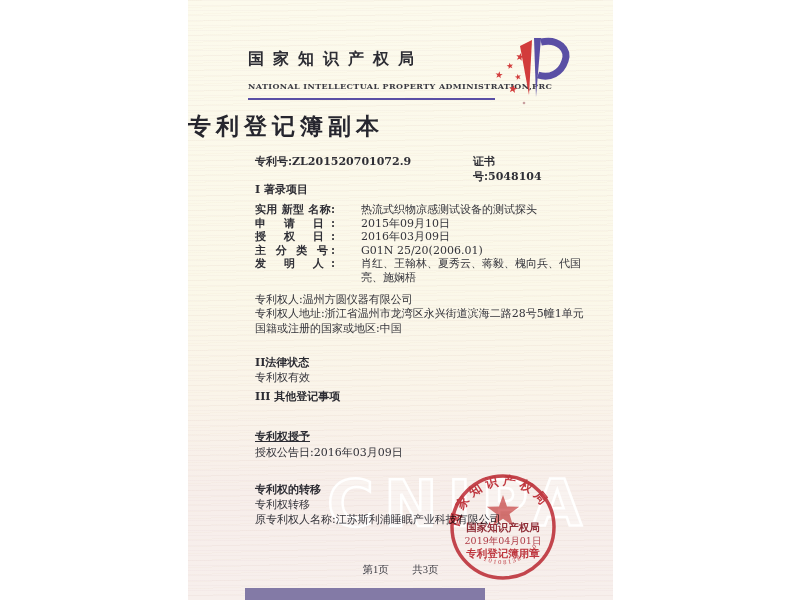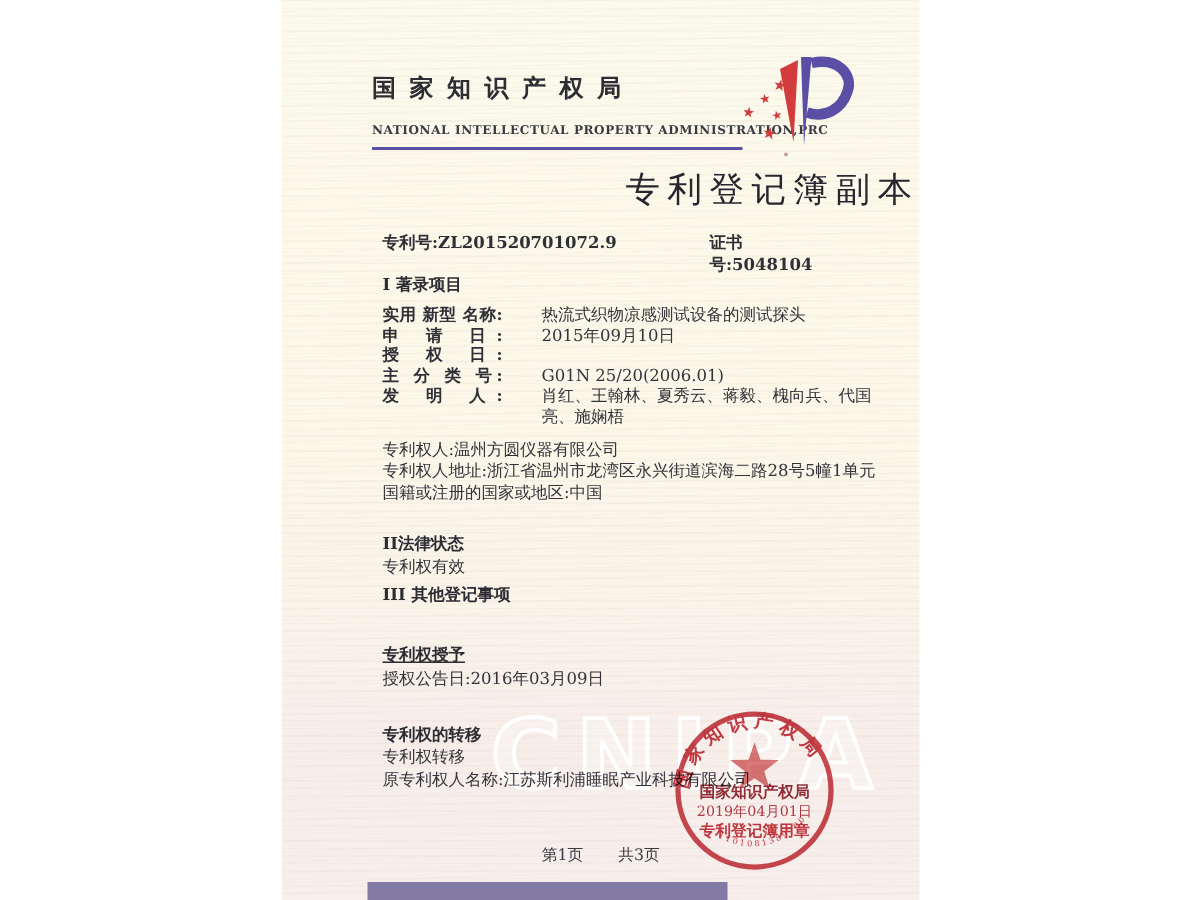--- a/index.html
+++ b/index.html
@@ -29,41 +29,41 @@
     position:absolute;left:60px;top:49px;
     font-size:16px;font-weight:bold;letter-spacing:9px;color:#2d2d34;white-space:nowrap;
   }
   .agency-en{
     position:absolute;left:60px;top:81px;
     font-size:8px;font-weight:bold;letter-spacing:0.4px;color:#3a3a42;white-space:nowrap;
   }
   .header-rule{position:absolute;left:60px;top:98px;width:247px;height:2px;background:#5a4fa5;}
   .logo{position:absolute;left:303px;top:33px;width:82px;height:78px;}
   .doc-title{
-    position:absolute;left:0;top:111px;width:100%;text-align:right;
-    font-size:23px;font-weight:normal;letter-spacing:5px;color:#26262e;white-space:nowrap;
+    position:absolute;left:0;top:111px;width:100%;text-align:left;
+    font-size:23px;font-weight:bold;letter-spacing:5px;color:#26262e;white-space:nowrap;
   }
   .num-row{position:absolute;left:67px;top:154px;width:300px;font-size:11px;font-weight:bold;color:#2f2f36;}
   .num-cert{position:absolute;left:218px;top:0;}
   .sec-head{position:absolute;font-size:11px;font-weight:bold;color:#2c2c33;white-space:nowrap;}
   .fields{position:absolute;left:67px;top:203px;width:340px;font-size:11px;line-height:13.5px;}
   .field{display:flex;gap:22px;}
   .flabel{display:inline-block;width:80px;flex:0 0 80px;text-align:justify;text-align-last:justify;font-weight:bold;color:#2f2f36;}
   .fvalue{display:inline-block;width:248px;margin-left:4px;color:#33333a;}
   .patentee{position:absolute;left:67px;top:293px;font-size:11px;line-height:14.4px;color:#33333a;}
   .line{white-space:nowrap;}
   .status-line{position:absolute;left:67px;top:370px;font-size:11px;color:#33333a;}
   .sub-head{font-weight:bold;color:#2c2c33;}
   .grant-line{position:absolute;left:67px;top:445px;font-size:11px;color:#33333a;}
   .transfer-block{position:absolute;left:67px;top:482px;font-size:11px;line-height:15px;color:#33333a;}
   .page-footer{
     position:absolute;left:0;top:563px;width:100%;text-align:center;
     font-size:10.5px;color:#3a3a42;
   }
-  .page-footer .pg{margin:4px 10px;}
+  .page-footer .pg{margin:4px 10px;font-family:Liberation Serif, serif;}
   .seal{position:absolute;left:258px;top:470px;width:114px;height:114px;mix-blend-mode:multiply;opacity:0.95;}
   .bottom-bar{position:absolute;left:57px;top:588px;width:240px;height:12px;background:#837aa6;}
   .seal text{font-family:"DejaVu Serif","Liberation Serif",serif;}
 </style>
 </head>
 <body>
 
 <div class="stage">
   <div class="paper">
 
@@ -101,20 +101,21 @@
       <div class="field">
         <span class="flabel">实用 新型 名称:</span>
         <span class="fvalue">热流式织物凉感测试设备的测试探头</span>
       </div>
       <div class="field">
         <span class="flabel">申 请 日:</span>
         <span class="fvalue">2015年09月10日</span>
       </div>
       <div class="field">
         <span class="flabel">授 权 日:</span>
+        <span class="fvalue">2016年03月09日</span>
       </div>
       <div class="field">
         <span class="flabel">主 分 类 号:</span>
         <span class="fvalue">G01N 25/20(2006.01)</span>
       </div>
       <div class="field">
         <span class="flabel">发 明 人:</span>
         <span class="fvalue">肖红、王翰林、夏秀云、蒋毅、槐向兵、代国亮、施娴梧</span>
       </div>
     </div>

